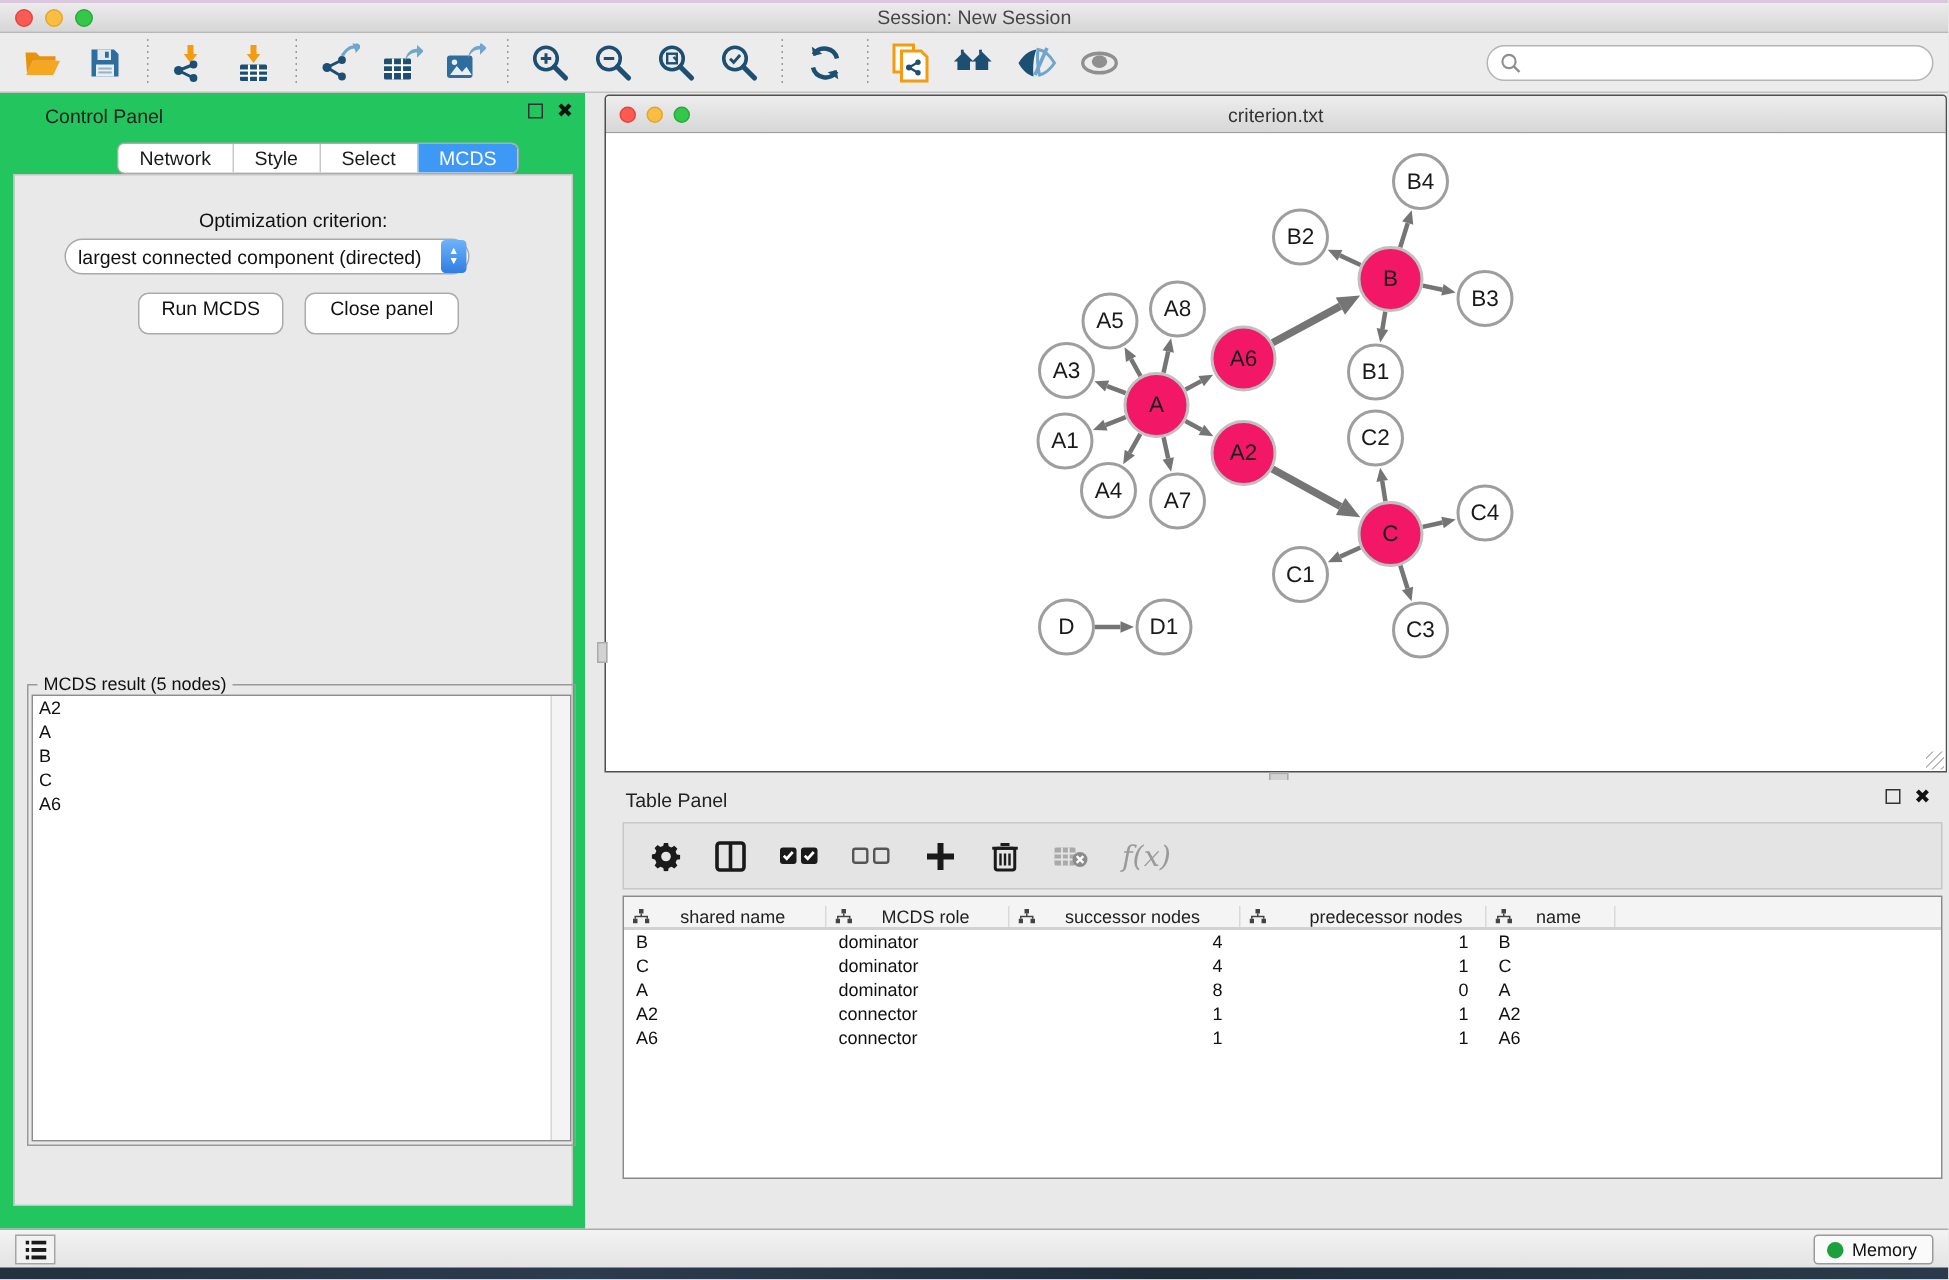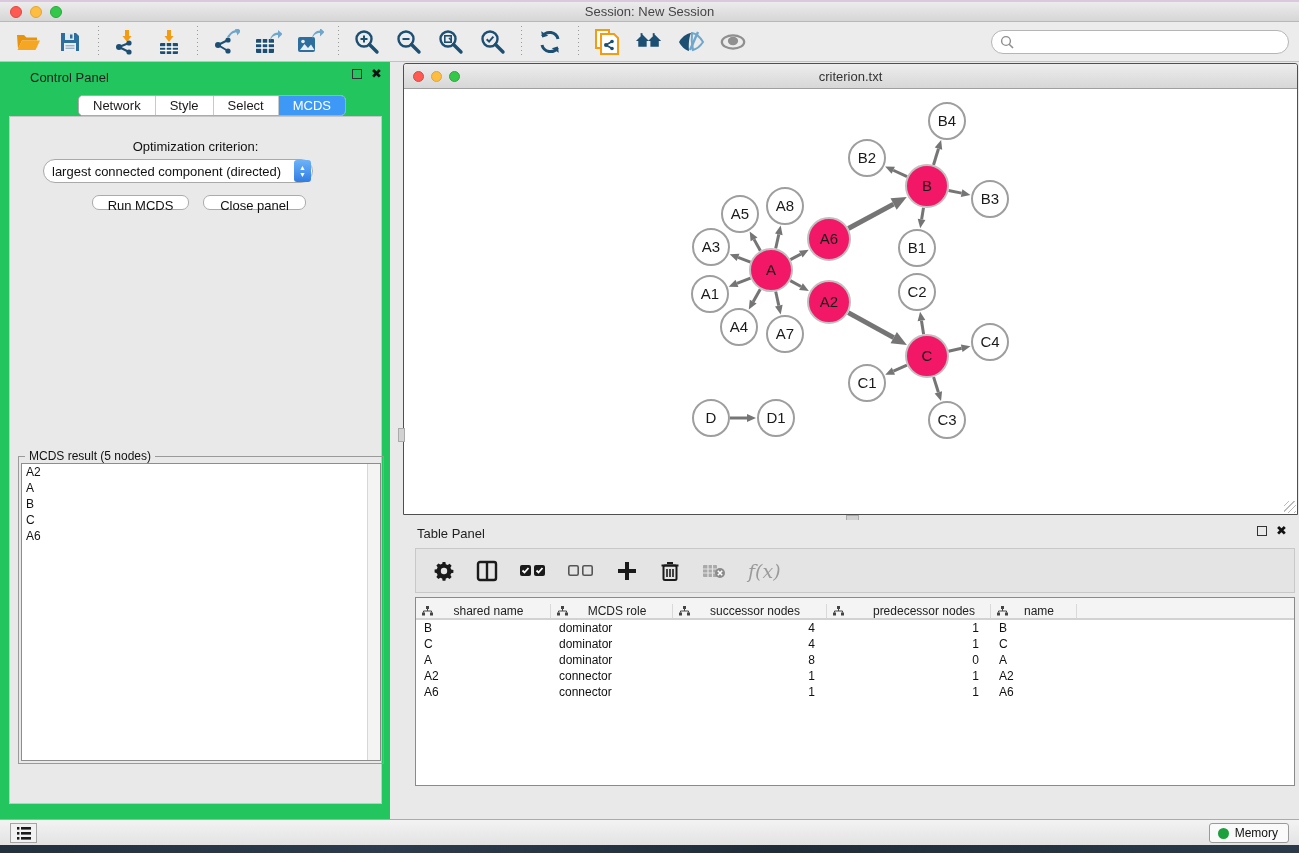--- a/index.html
+++ b/index.html
@@ -50,21 +50,21 @@
   .cp-body { position:absolute; left:9px; top:54px; width:373px; height:688px;
     border:1px solid #c6c6c6; background:#e9e9e9; }
   .opt-label { position:absolute; left:0; width:100%; top:22px; text-align:center; font-size:13px; color:#111; }
   .dropdown { position:absolute; left:33px; top:42px; width:270px; height:24px; background:#fff;
     border:1px solid #a9a9a9; border-radius:12px; display:flex; align-items:center; cursor:pointer; }
   .dropdown .dd-value { flex:1; font-size:13px; color:#111; padding-left:8px; white-space:nowrap; overflow:hidden; }
   .dd-spin { width:17px; height:22px; margin-right:1px; border-radius:3px;
     background:linear-gradient(#6db3f8,#2f7de4); display:flex; flex-direction:column;
     align-items:center; justify-content:center; gap:1px; }
   .dd-spin span { color:#fff; font-size:7px; line-height:6px; }
-  .cp-btn { position:absolute; top:78px; height:15px; background:#fff; border:1px solid #ababab;
+  .cp-btn { position:absolute; top:78px; height:28px; background:#fff; border:1px solid #ababab;
     border-radius:7px; font-size:13px; color:#111; text-align:center; line-height:20px; cursor:pointer; }
   .btn-run { left:82px; width:97px; }
   .btn-close { left:193px; width:103px; }
 
   .result-box { position:absolute; left:8px; top:339px; width:366px; height:308px;
     border:1px solid #9a9a9a; }
   .result-legend { position:absolute; left:6px; top:-8px; background:#e9e9e9; padding:0 4px;
     font-size:12px; color:#111; }
   .result-list { position:absolute; left:2px; top:6px; right:2px; bottom:2px; background:#fff;
     border:1px solid #8d8d8d; overflow:hidden; }

